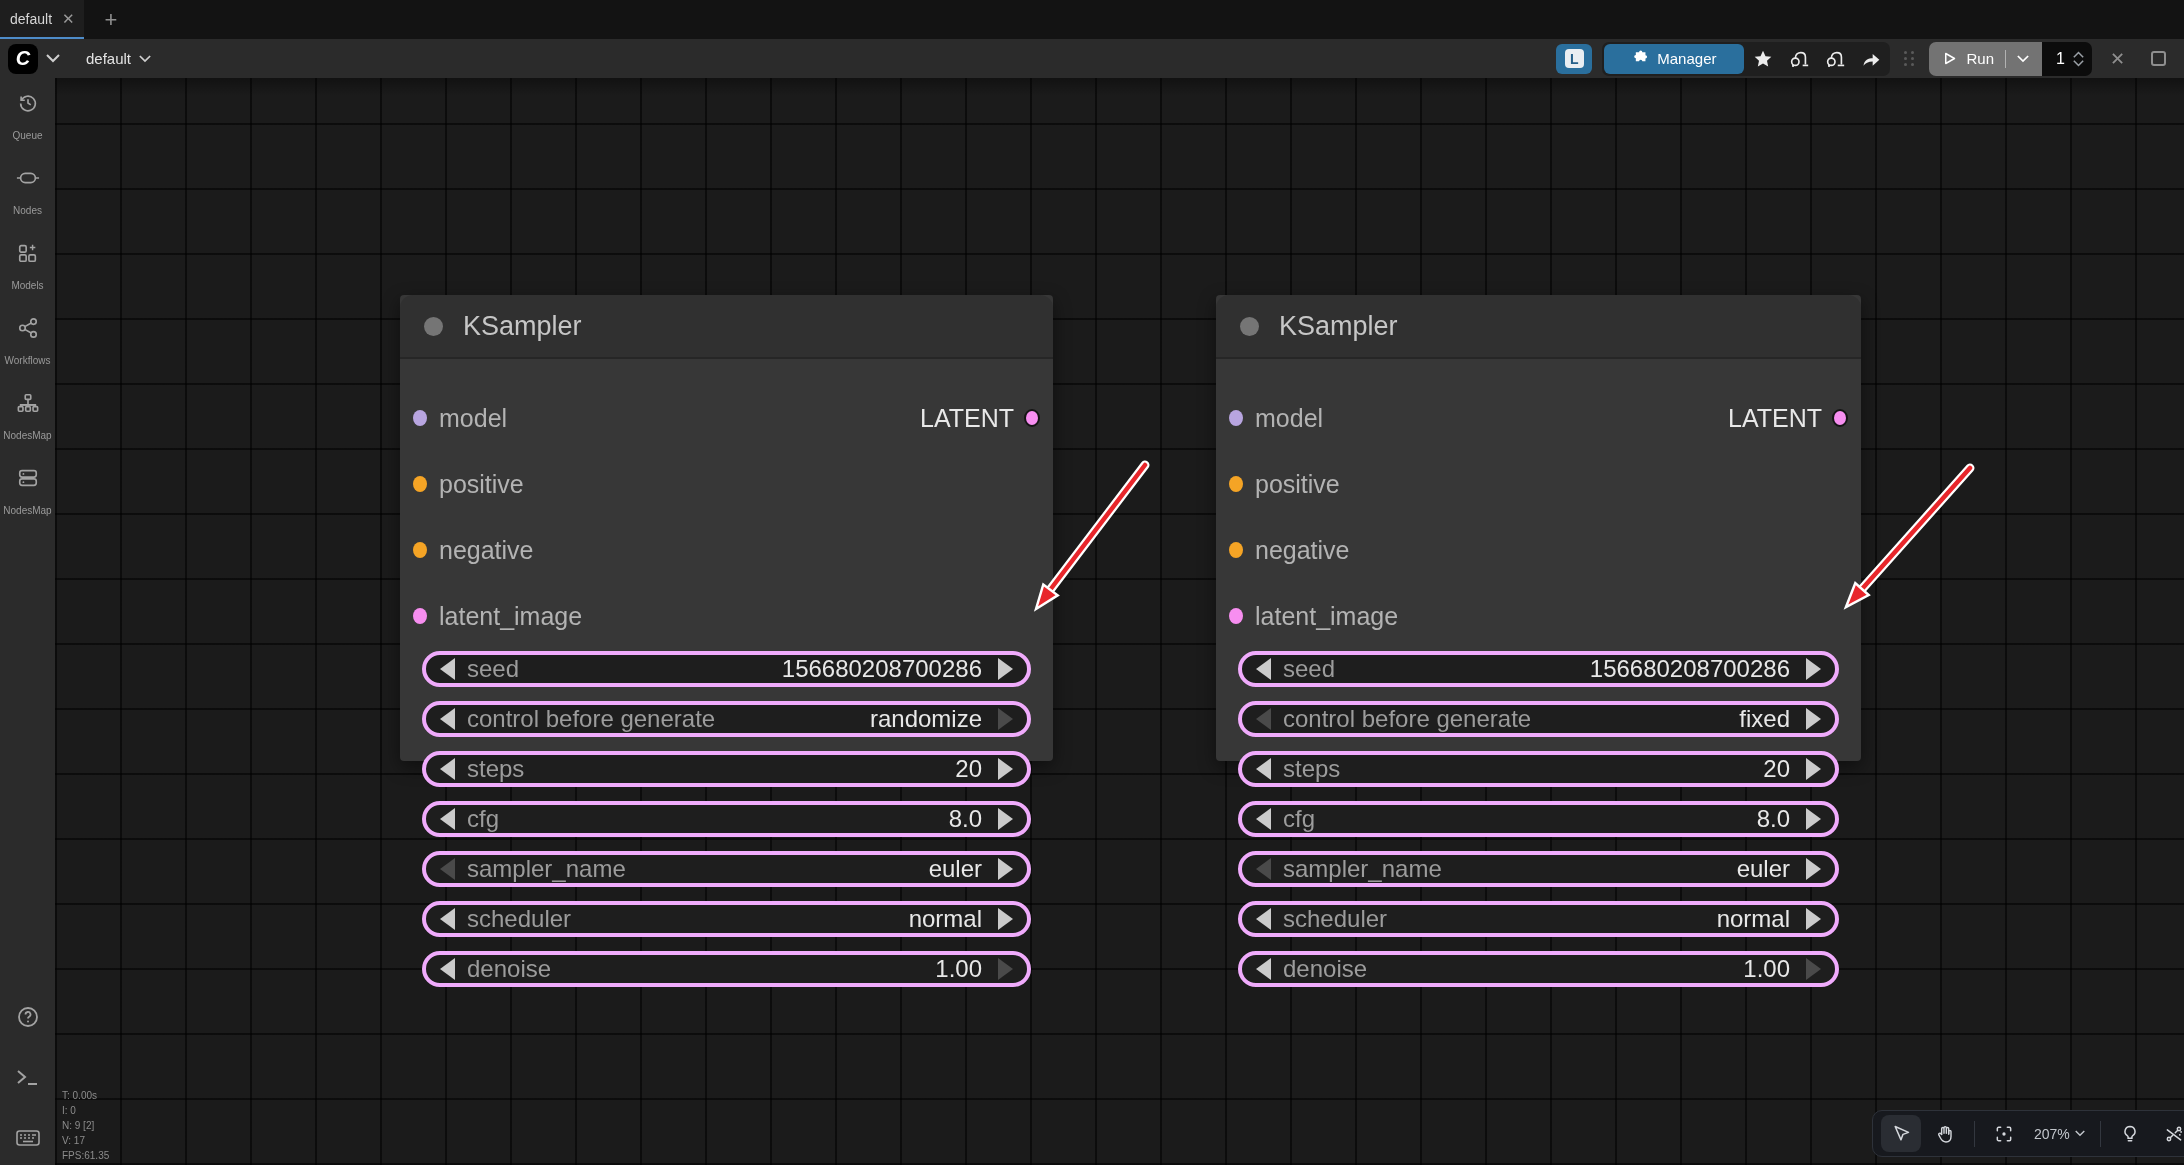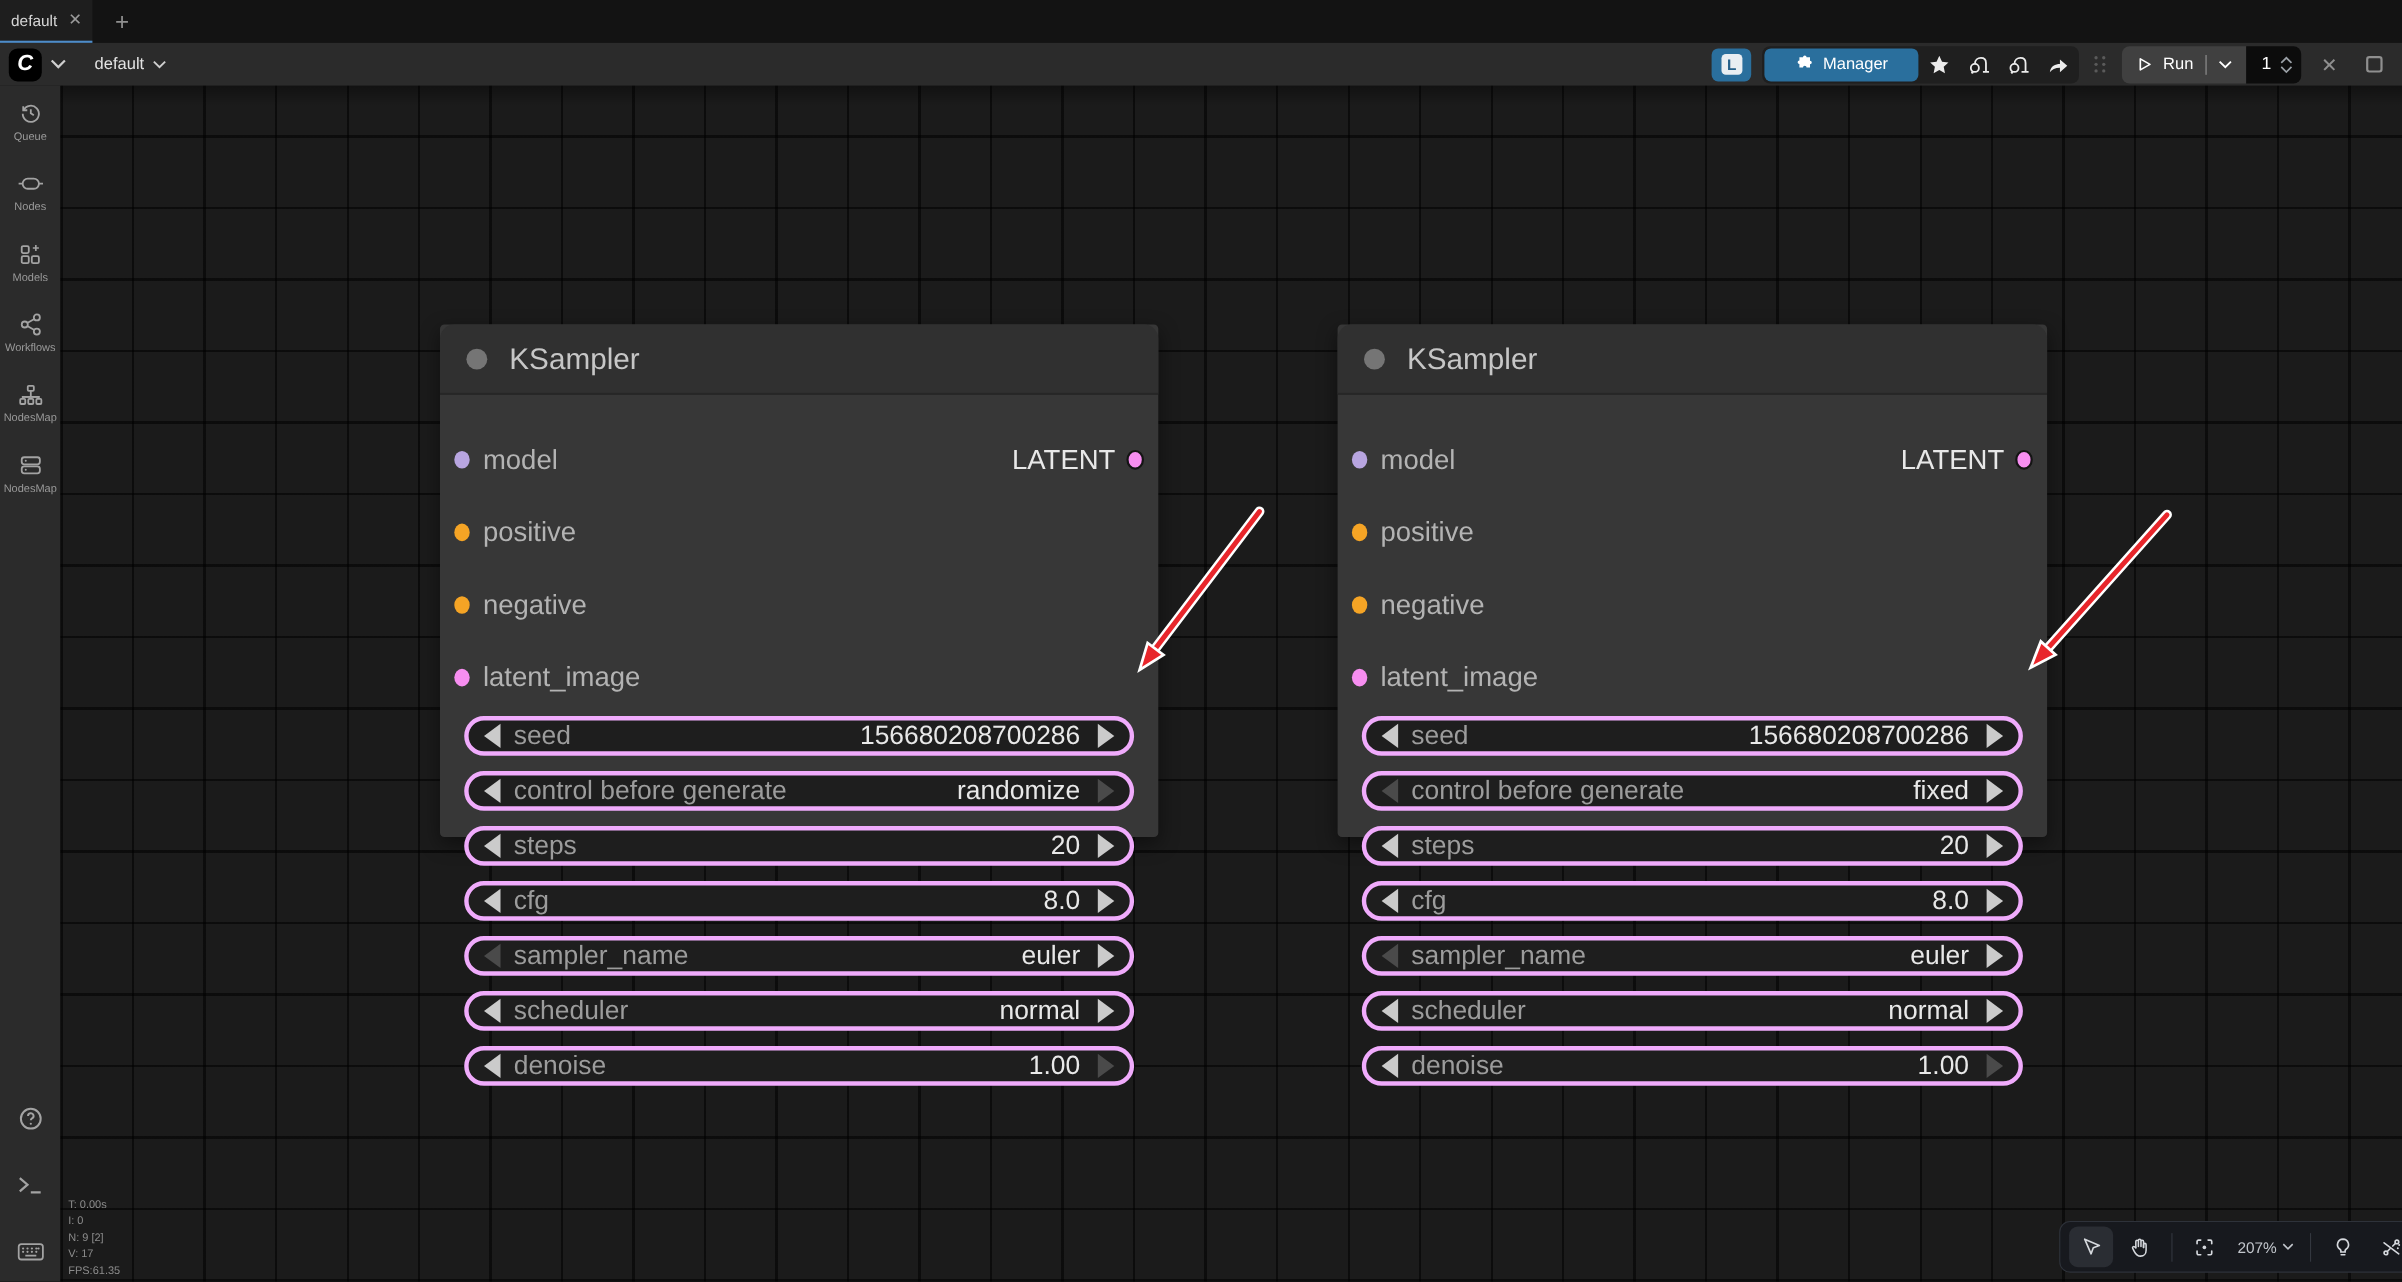--- a/index.html
+++ b/index.html
@@ -30,34 +30,34 @@
   .sq-btn .lsq { width:19px; height:19px; background:#e9eef2; border-radius:4px; color:#25608a;
     font-weight:800; font-size:14px; display:flex; align-items:center; justify-content:center; }
   .icon-group { background:#1f1f1f; border-radius:7px; height:34px; display:flex; align-items:center; padding:2px; gap:2px; }
   .manager-btn { background:#2a6f9d; color:#fff; height:30px; border-radius:6px; display:flex;
     align-items:center; gap:8px; padding:0 28px; font-size:15px; cursor:pointer; }
   .ig-icon { width:34px; height:30px; display:flex; align-items:center; justify-content:center;
     color:#e8e8e8; cursor:pointer; }
   .drag-dots { display:grid; grid-template-columns:4px 4px; grid-gap:3px; margin:0 4px; }
   .drag-dots i { width:3px; height:3px; border-radius:50%; background:#5a5a5a; }
   .run-group { display:flex; align-items:center; }
-  .run-btn { background:#404040; color:#fff; height:34px; border-radius:7px 0 0 7px; display:flex;
+  .run-btn { background:#737373; color:#fff; height:34px; border-radius:7px 0 0 7px; display:flex;
     align-items:center; gap:9px; padding:0 13px; font-size:15px; cursor:pointer; }
   .run-btn .rsep { width:1px; height:18px; background:rgba(255,255,255,.45); margin:0 2px; }
   .count-box { background:#0c0c0c; height:34px; border-radius:0 7px 7px 0; display:flex;
     align-items:center; padding:0 8px 0 14px; gap:8px; }
   .count-val { color:#fff; font-size:16px; }
   .spin { display:flex; flex-direction:column; gap:2px; color:#9aa0a6; cursor:pointer; }
   .tb-x { color:#8f8f8f; font-size:18px; padding:0 8px; cursor:pointer; }
   .tb-sqo { width:15px; height:15px; border:2px solid #8f8f8f; border-radius:3px; margin:0 8px; cursor:pointer; }
 
   
   .sidebar { position:absolute; left:0; top:78px; width:55px; height:1087px; background:#2b2b2b;
     display:flex; flex-direction:column; align-items:center; padding-top:14px; }
-  .sb-item { display:flex; flex-direction:column; align-items:center; gap:5px; margin-bottom:26px;
+  .sb-item { display:flex; flex-direction:column; align-items:center; gap:16px; margin-bottom:26px;
     cursor:pointer; width:55px; }
   .sb-item svg { stroke:#a3a3a3; }
   .sb-label { color:#9a9a9a; font-size:10px; }
   .sb-bottom { margin-top:auto; display:flex; flex-direction:column; align-items:center; gap:38px; padding-bottom:16px; }
   .sb-bicon { cursor:pointer; }
 
   
   .canvas { position:absolute; left:55px; top:78px; width:2129px; height:1087px;
     background:
       linear-gradient(rgba(0,0,0,.35), rgba(0,0,0,0) 18px),

